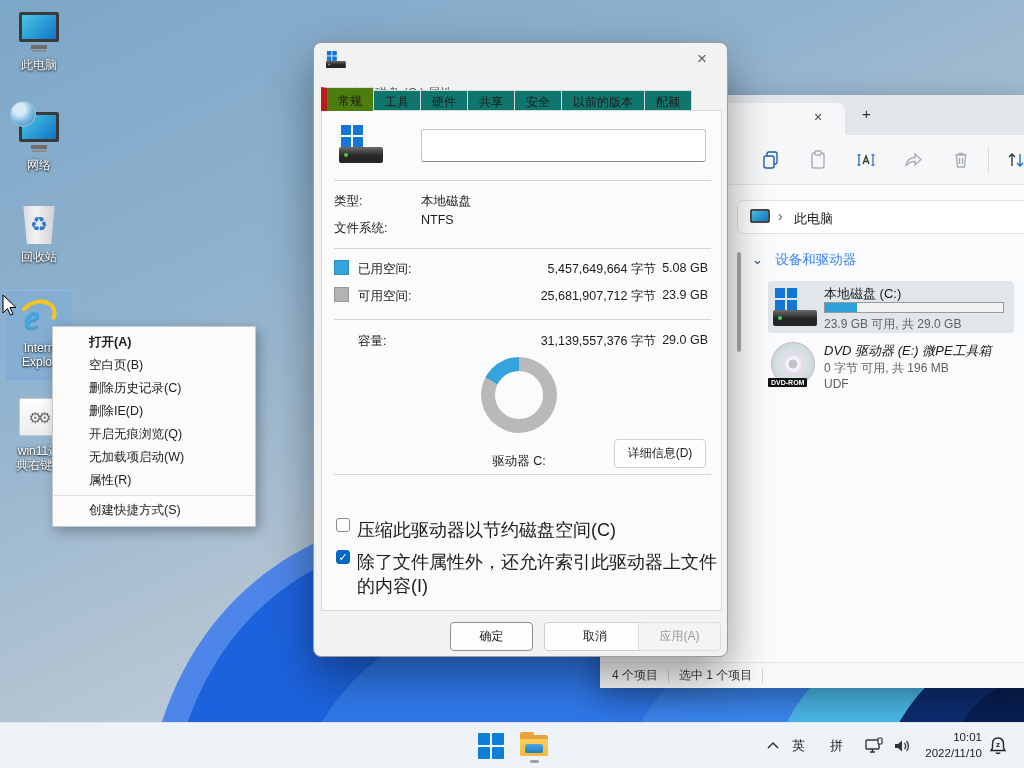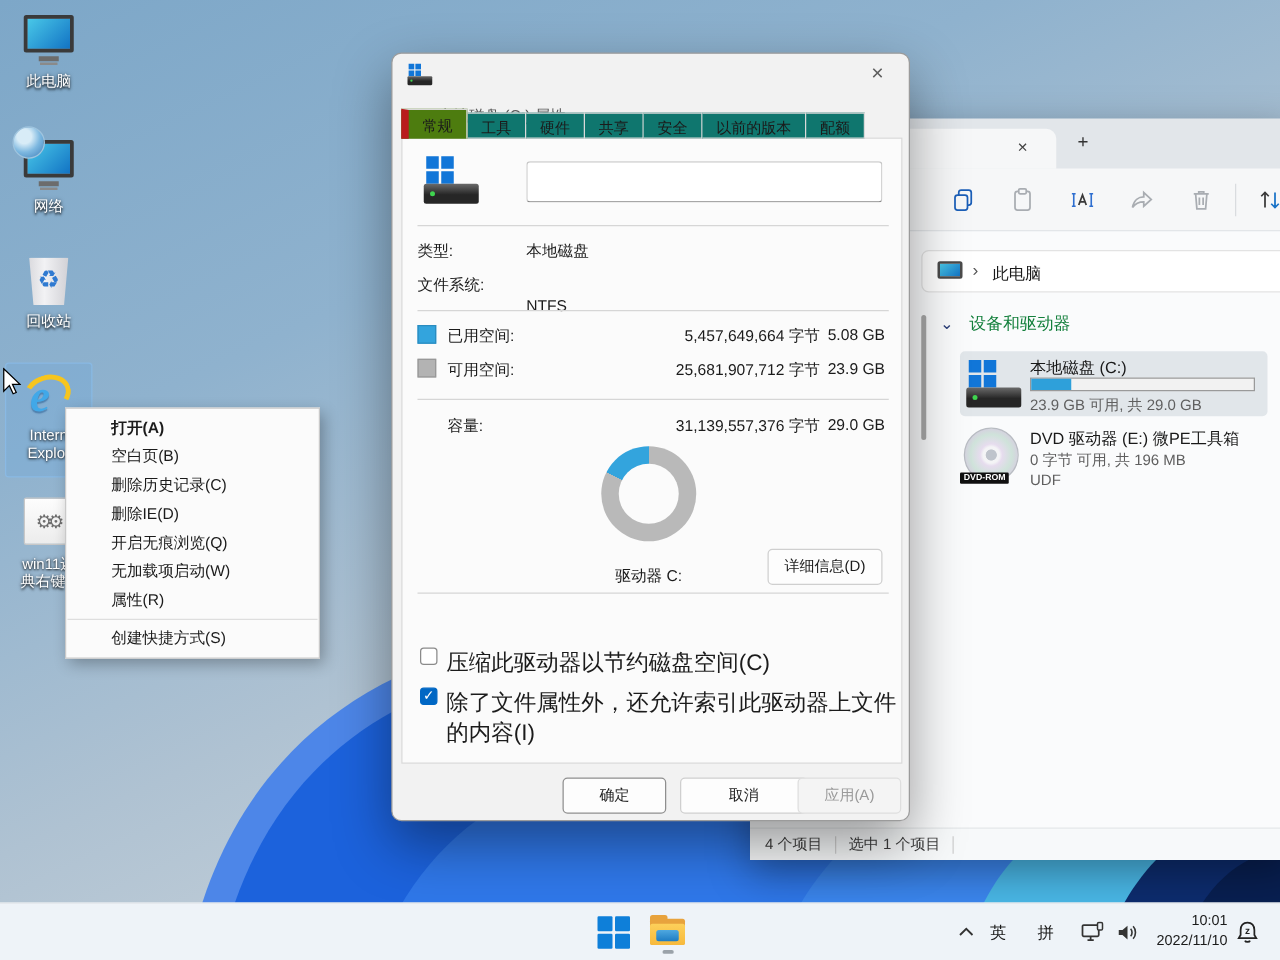--- a/index.html
+++ b/index.html
@@ -203,21 +203,21 @@
     <div id="ex-addr">
       <div class="abs" style="left:12px;top:8px;width:20px;height:14px;background:linear-gradient(135deg,#49c8e8,#1273c4);border:2px solid #4a4a4a;border-radius:2px;"></div>
       <span class="abs" style="left:40px;top:7px;font-size:14px;color:#555;">›</span>
       <span class="abs" style="left:56px;top:9px;font-size:13px;color:#191919;">此电脑</span>
     </div>
 
     <div class="abs" style="left:137px;top:157px;width:4px;height:100px;background:#a8a8a8;border-radius:2px;"></div>
 
     <div class="abs" style="left:152px;top:155px;">
       <span style="font-size:13px;color:#30437c;margin-right:8px;">⌄</span>
-      <span style="font-size:13.5px;color:#15803d;">设备和驱动器</span>
+      <span style="font-size:13.5px;color:#3b82f6;">设备和驱动器</span>
     </div>
 
     <div class="abs" style="left:168px;top:186px;width:246px;height:52px;background:#e1e6ea;border-radius:4px;">
       <div class="drive-ic" style="position:absolute;left:5px;top:7px;">
         <div class="wl">
             <i></i>
             <i></i>
             <i></i>
             <i></i>
           </div>
@@ -228,21 +228,21 @@
           <i style="width:18%;"></i>
         </div>
       <div class="exrow-sub abs" style="left:56px;top:35px;">23.9 GB 可用, 共 29.0 GB</div>
     </div>
 
     <div class="abs" style="left:168px;top:244px;width:246px;height:56px;">
       <div class="dvd" style="position:absolute;left:3px;top:3px;">
         <div class="disc"></div>
         <div class="badge">DVD-ROM</div>
       </div>
-      <div class="exrow-name abs" style="left:56px;top:3px;">DVD 驱动器 (E:) 微PE工具箱</div>
+      <div class="exrow-name abs" style="left:56px;top:3px;font-style:italic;">DVD 驱动器 (E:) 微PE工具箱</div>
       <div class="exrow-sub abs" style="left:56px;top:21px;">0 字节 可用, 共 196 MB</div>
       <div class="exrow-sub abs" style="left:56px;top:38px;">UDF</div>
     </div>
 
     <div id="ex-status">
       <span style="margin-left:12px;">4 个项目</span>
       <span class="st-div"></span>
       <span>选中 1 个项目</span>
       <span class="st-div"></span>
     </div>
@@ -282,21 +282,21 @@
         </div>
         <div class="bd"></div>
     </div>
     <input class="abs" style="left: 107px; top: 86px; width: 285px; height: 33px; border-width: 1px; border-style: solid; border-color: rgb(198, 198, 198) rgb(198, 198, 198) rgb(138, 138, 138); border-image: initial; border-radius: 3px; background: rgb(255, 255, 255); padding: 0px 8px; font-size: 13px;" value="">
 
     <div class="dsep" style="top:137px;"></div>
 
     <div class="dlbl" style="left:20px;top:150px;">类型:</div>
     <div class="dlbl" style="left:107px;top:150px;">本地磁盘</div>
     <div class="dlbl" style="left:20px;top:177px;">文件系统:</div>
-    <div class="dlbl" style="left:107px;top:195px;text-align:right;">NTFS</div>
+    <div class="dlbl" style="left:107px;top:170px;text-align:right;">NTFS</div>
 
     <div class="dsep" style="top:205px;"></div>
 
     <div class="sq" style="left:20px;top:217px;background:#33a4dd;border:1px solid #2a8cc0;"></div>
     <div class="dlbl" style="left:44px;top:218px;">已用空间:</div>
     <div class="dval-r" style="left:160px;top:218px;width:182px;">5,457,649,664 字节</div>
     <div class="dval-r" style="left:340px;top:218px;width:54px;">5.08 GB</div>
 
     <div class="sq" style="left:20px;top:244px;background:#b3b3b3;border:1px solid #989898;"></div>
     <div class="dlbl" style="left:44px;top:245px;">可用空间:</div>

